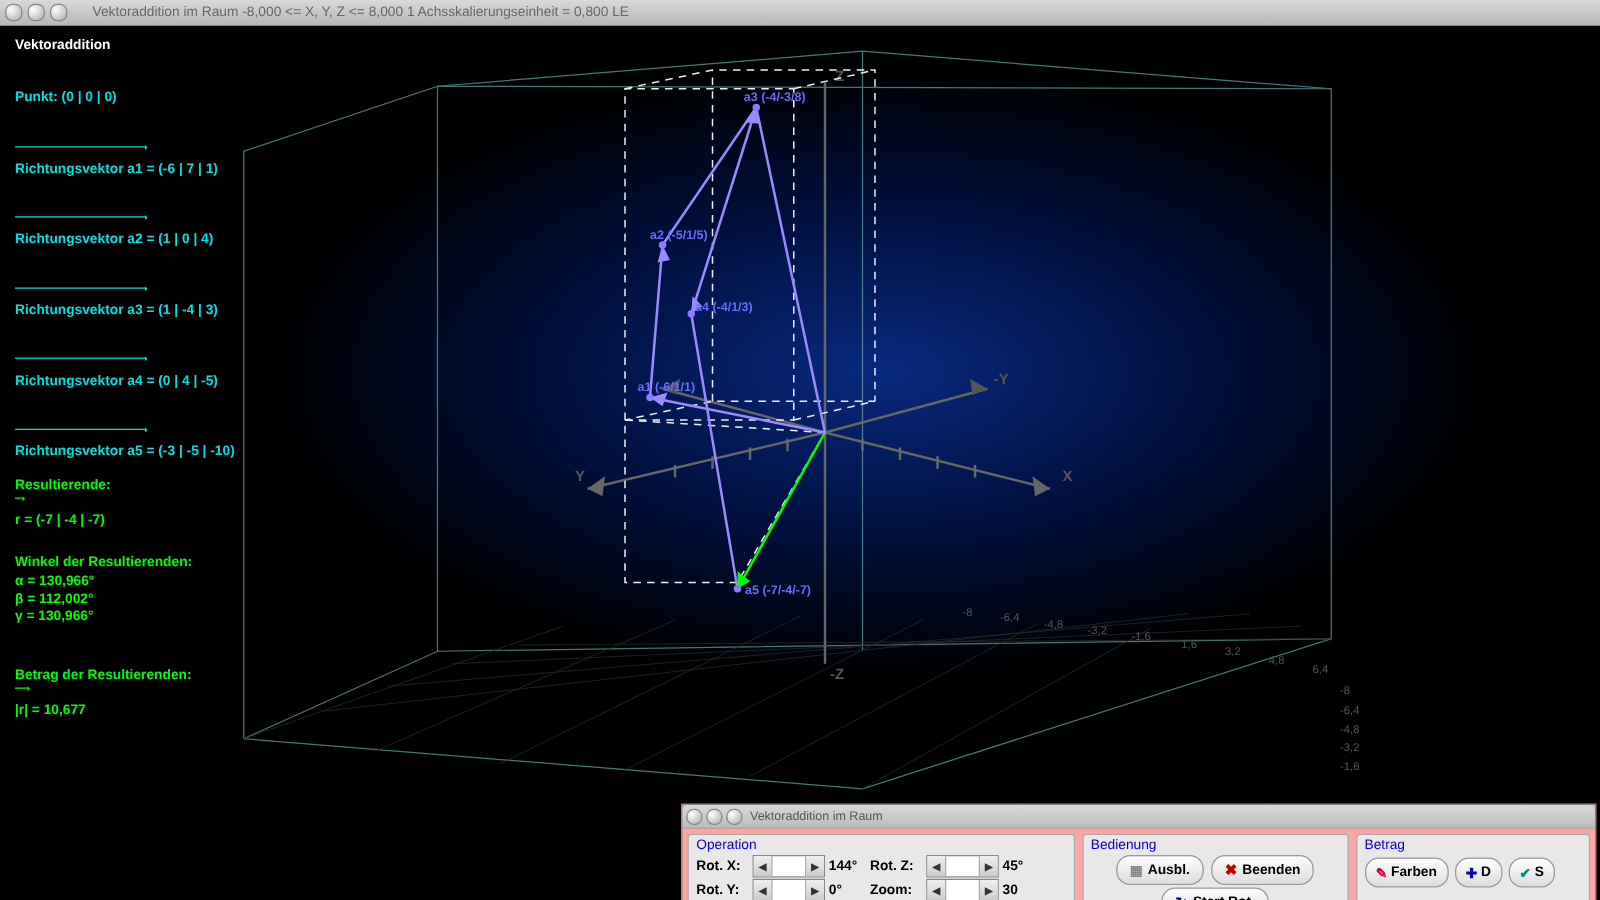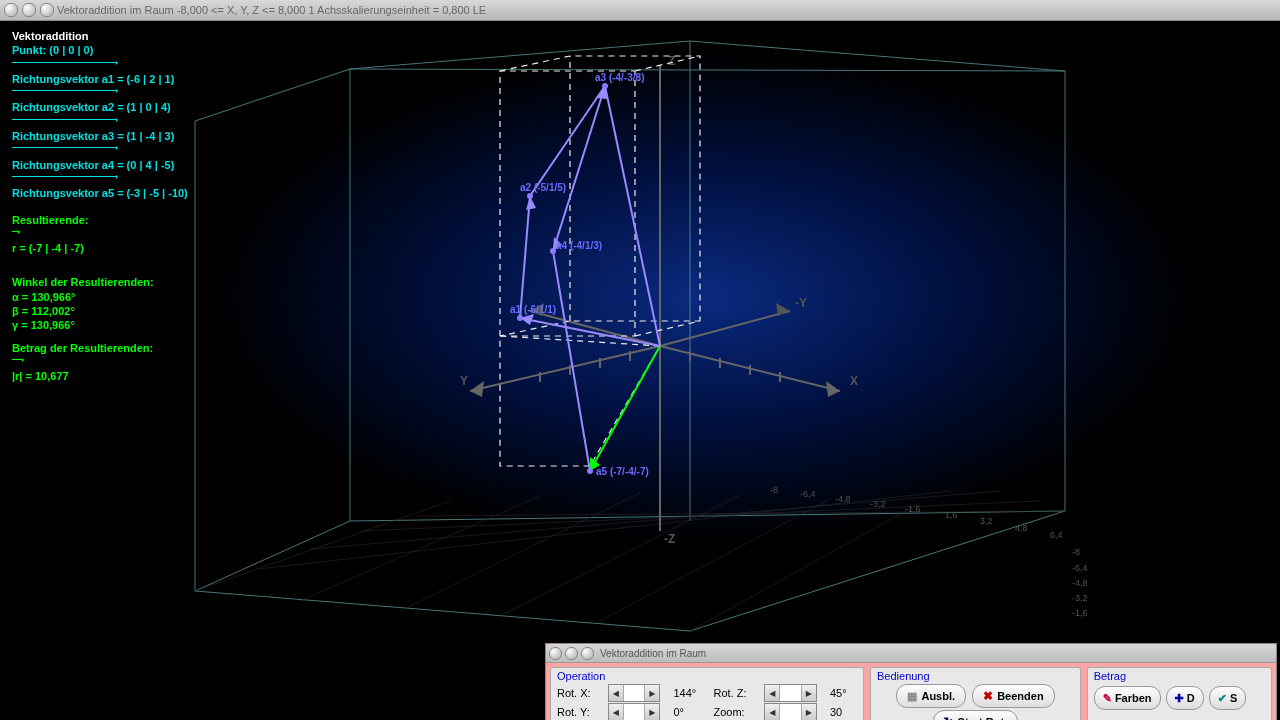--- a/index.html
+++ b/index.html
@@ -1,36 +1,36 @@
 <!DOCTYPE html>
 <html><head>
 <meta charset="utf-8">
 <style>
 html,body{margin:0;padding:0;width:1280px;height:720px;background:#000;font-family:Verdana,Arial,sans-serif;overflow:hidden}
 .titlebar{height:20px;background:linear-gradient(to bottom,#d8d8d8,#b8b8b8);display:flex;align-items:center;font-size:11px;color:#666;border-bottom:1px solid #888}
 .titlebar .tb-btn{width:12px;height:12px;border-radius:6px;background:radial-gradient(circle at 30% 30%,#fff,#aaa);border:1px solid #888;margin-left:4px}
-.titlebar .tb-title{margin-left:3px}
+.titlebar .tb-title{margin-left:20px}
 .viewport{position:relative;width:1280px;height:614px;background:radial-gradient(ellipse 700px 350px at 55% 45%,#0a2a80 0%,#001040 35%,#000 70%)}
 .info{position:absolute;left:12px;top:8px;width:310px;font-size:11px;font-weight:bold;line-height:1.3}
 .info .wh{color:#fff}
 .info .cy{color:#00e0e0}
 .info .gr{color:#00ff00}
-.info .row{margin-top:0}
+.info .row{margin-top:28px}
 .info .arrow{display:inline-block;border-top:1px solid currentColor;position:relative;top:-6px;margin-right:-2px}
 .info .arrow::after{content:"";position:absolute;right:-4px;top:-2px;border:2px solid transparent;border-left-color:currentColor}
 svg.scene{position:absolute;left:0;top:0}
 .toolbox{position:absolute;left:545px;top:643px;width:730px;height:85px;background:#fca5a5;border:1px solid #888;border-radius:0;font-size:11px;box-shadow:0 2px 6px rgba(0,0,0,0.4)}
 .tb2{height:18px;background:linear-gradient(to bottom,#d8d8d8,#bcbcbc);display:flex;align-items:center;border-bottom:1px solid #999;border-radius:4px 4px 0 0}
 .tb2 .dot{width:11px;height:11px;border-radius:6px;background:radial-gradient(circle at 30% 30%,#fff,#aaa);border:1px solid #888;margin-left:3px}
 .tb2 .t{margin-left:6px;color:#555;font-size:10px}
 .panels{display:flex;padding:4px;gap:6px}
 .panel{border:1px solid #aaa;border-radius:3px;padding:2px 6px 4px 6px;background:#e8e8e8}
 .panel .ph{color:#0000cc;font-weight:normal;font-size:11px;margin-bottom:2px}
 .op{width:300px}
-.oprow{display:flex;align-items:center;gap:13px;margin-top:1px;font-weight:normal}
+.oprow{display:flex;align-items:center;gap:3px;margin-top:1px;font-weight:bold}
 .oprow .lbl{width:42px}
 .slider{display:inline-flex;width:56px;height:16px;border:1px solid #888;background:#fff}
 .slider .ar{width:14px;background:linear-gradient(#f0f0f0,#ccc);display:flex;align-items:center;justify-content:center;font-size:8px;color:#333}
 .slider .arl{border-right:1px solid #aaa}
 .slider .arr{border-left:1px solid #aaa}
 .slider .track{flex:1}
 .val{width:30px}
 .bed{width:202px}
 .btn{display:inline-flex;align-items:center;justify-content:center;height:22px;border:1px solid #999;border-radius:11px;background:linear-gradient(#fdfdfd,#ddd);font-size:11px;font-weight:bold;padding:0 10px;gap:4px;cursor:pointer}
 .btn .icr{color:#c00000;font-size:12px}
@@ -167,32 +167,32 @@
     <text class="axtick" x="1072" y="534">-8</text>
     <text class="axtick" x="1072" y="550">-6,4</text>
     <text class="axtick" x="1072" y="565">-4,8</text>
     <text class="axtick" x="1072" y="580">-3,2</text>
     <text class="axtick" x="1072" y="595">-1,6</text>
   </svg>
 
   <div class="info">
     <div class="wh">Vektoraddition</div>
     <div class="row cy"><span>Punkt:</span><span> (0 | 0 | 0)</span></div>
-    <div class="row cy"><span class="arrow" style="width:104px"></span><br><span>Richtungsvektor a1 = (-6 | 2 | 1)</span></div>
+    <div class="row cy"><span class="arrow" style="width:104px"></span><br><span>Richtungsvektor a1 = (-6 | 7 | 1)</span></div>
     <div class="row cy"><span class="arrow" style="width:104px"></span><br><span>Richtungsvektor a2 = (1 | 0 | 4)</span></div>
     <div class="row cy"><span class="arrow" style="width:104px"></span><br><span>Richtungsvektor a3 = (1 | -4 | 3)</span></div>
     <div class="row cy"><span class="arrow" style="width:104px"></span><br><span>Richtungsvektor a4 = (0 | 4 | -5)</span></div>
     <div class="row cy"><span class="arrow" style="width:104px"></span><br><span>Richtungsvektor a5 = (-3 | -5 | -10)</span></div>
     <div class="row gr" style="margin-top:12px">Resultierende:</div>
     <div class="gr"><span class="arrow" style="width:6px"></span><br><span>r = (-7 | -4 | -7)</span></div>
     <div class="row gr" style="margin-top:20px">Winkel der Resultierenden:</div>
     <div class="gr">α = 130,966°</div>
     <div class="gr">β = 112,002°</div>
     <div class="gr">γ = 130,966°</div>
-    <div class="row gr" style="margin-top:8px">Betrag der Resultierenden:</div>
+    <div class="row gr" style="margin-top:32px">Betrag der Resultierenden:</div>
     <div class="gr"><span class="arrow" style="width:10px"></span><br><span>|r| = 10,677</span></div>
   </div>
 
 </div>
 
 <div class="toolbox">
   <div class="tb2">
     <div class="dot"></div>
     <div class="dot"></div>
     <div class="dot"></div>

